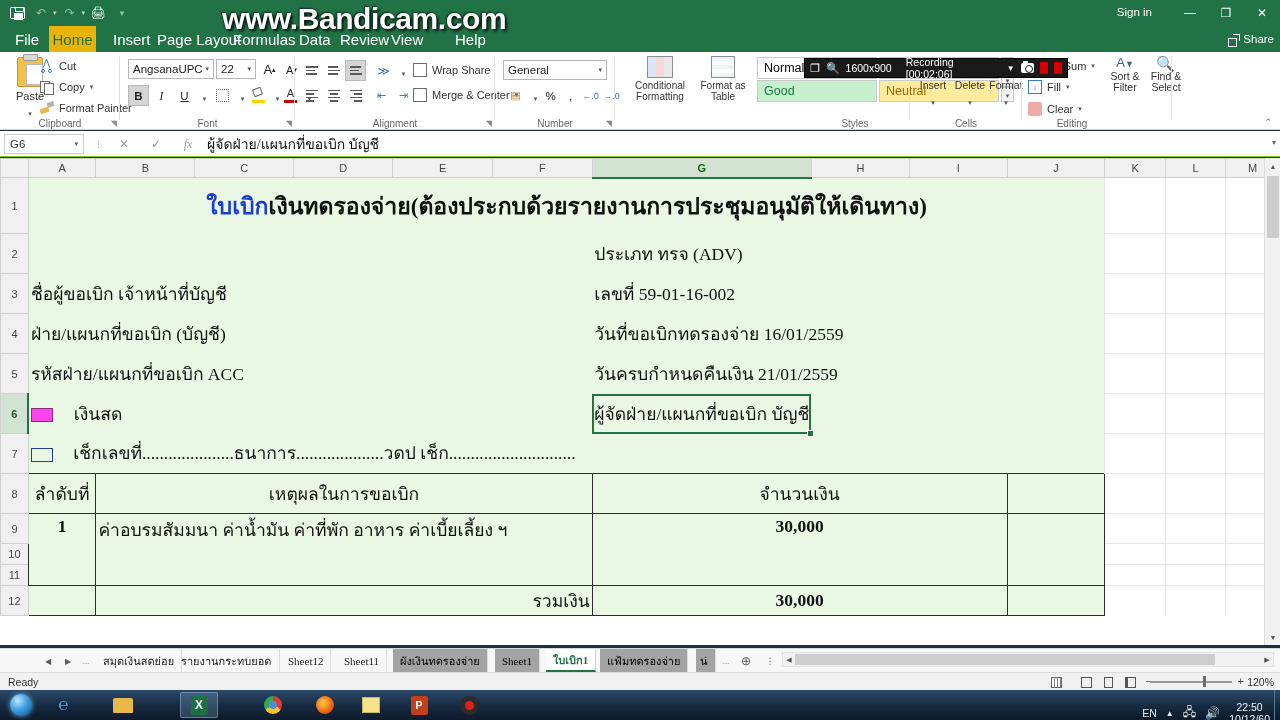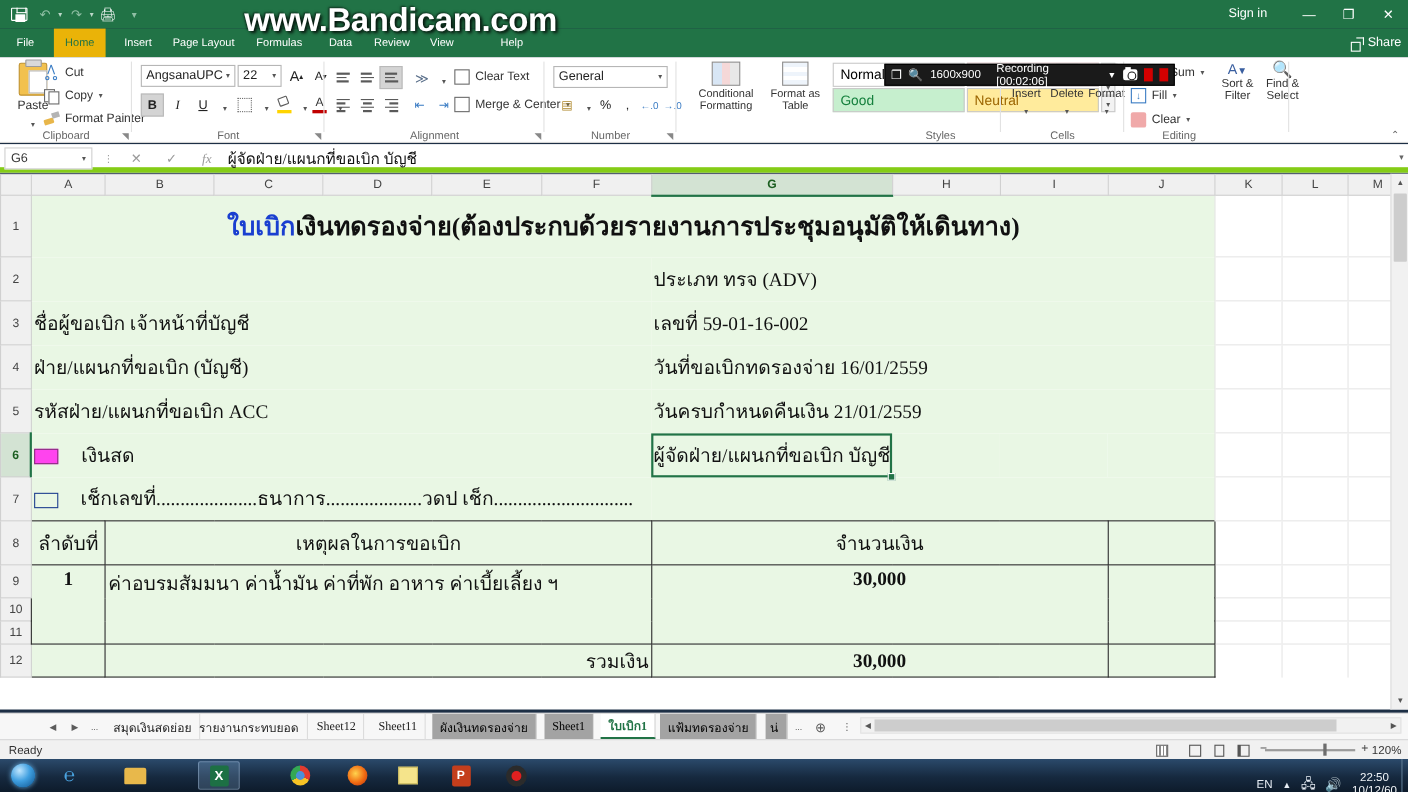--- a/index.html
+++ b/index.html
@@ -34,21 +34,21 @@
   .wbtns { position: absolute; right: 0; top: 0; height: 26px; display: flex; }
   .wbtn { width: 36px; height: 26px; display: flex; align-items: center; justify-content: center; font-size: 12px; color: #fff; }
 
   
   .tabsrow {
     position: absolute; top: 26px; left: 0; width: 1280px; height: 26px;
     background: #217346;
   }
   .rtab {
     position: absolute; top: 0; height: 26px; padding: 0 9px;
-    display: flex; align-items: center; font-size: 10px; color: #ffffff; white-space: nowrap;
+    display: flex; align-items: center; font-size: 15px; color: #ffffff; white-space: nowrap;
   }
   .rtab.active { background: #eab308; color: #217346; }
   .tellme { position: absolute; top: 0; height: 26px; display: flex; align-items: center; gap: 5px; font-size: 11px; color: #e6f2eb; }
   .bulb { width: 10px; height: 12px; position: relative; }
   .bulb::before { content: ""; position: absolute; left: 1px; top: 0; width: 8px; height: 8px; border: 1.3px solid #e6f2eb; border-radius: 50%; }
   .bulb::after { content: ""; position: absolute; left: 3px; top: 8.5px; width: 4px; height: 1.3px; background: #e6f2eb; box-shadow: 0 2px 0 #e6f2eb; }
   .sharebtn { position: absolute; right: 6px; top: 4px; height: 18px; display: flex; align-items: center; gap: 4px; font-size: 11.5px; color: #fff; }
   .shareicon { width: 11px; height: 11px; position: relative; }
   .shareicon::before { content: ""; position: absolute; left: 0; top: 4px; width: 7px; height: 7px; border: 1.2px solid #fff; }
   .shareicon::after { content: ""; position: absolute; left: 5px; top: 0; width: 6px; height: 6px; border: 1.2px solid #fff; border-left: none; border-bottom: none; }
@@ -100,21 +100,21 @@
   .ddmini { font-size: 7px; color: #555; }
 
   
   .alglyph { display: flex; flex-direction: column; justify-content: center; gap: 2px; width: 12px; }
   .alglyph b { display: block; height: 1.5px; background: #5a5a5a; }
 
   
   .stylebox { position: absolute; border: 1px solid #c9c9c9; font-size: 12.5px; display: flex; align-items: center; padding: 0 6px; }
 
   
-  .fbar { position: absolute; top: 131px; left: 0; width: 1280px; height: 26px; background: #fff; border-bottom: 5px solid #84cc16; }
+  .fbar { position: absolute; top: 131px; left: 0; width: 1280px; height: 26px; background: #fff; border-bottom: 1px solid #84cc16; }
   .namebox {
     position: absolute; left: 4px; top: 3px; width: 80px; height: 20px;
     border: 1px solid #cfcfcf; background: #fff; font-size: 11.5px; color: #333;
     display: flex; align-items: center; padding: 0 5px;
   }
   .fb-ic { position: absolute; top: 4px; width: 20px; height: 18px; display: flex; align-items: center; justify-content: center; font-size: 12px; color: #9b9b9b; }
   .fb-input {
     position: absolute; left: 207px; top: 3px; width: 1050px; height: 20px;
     font-size: 14px; color: #111; display: flex; align-items: center;
     font-family: "Liberation Serif", serif;
@@ -350,21 +350,21 @@
             <b style="width:9px;"></b>
             <b></b>
           </span>
         </div>
       <div class="sqbtn" style="left:78px;top:8px;">
           <span style="font-size:12px;color:#5a6f8a;">≫</span>
         </div>
       <div class="sqbtn" style="left:98px;top:11px;font-size:7px;color:#555;">▾</div>
       <div class="mini-row" style="left:118px;top:11px;">
         <span class="ic" style="border:1.2px solid #6b6b6b;"></span>
-        <span>Clear Text</span>
+        <span>Wrap Share</span>
       </div>
 
       <div class="sqbtn" style="left:6px;top:33px;">
           <span class="alglyph">
             <b></b>
             <b style="width:8px;"></b>
             <b></b>
             <b style="width:8px;"></b>
           </span>
         </div>

